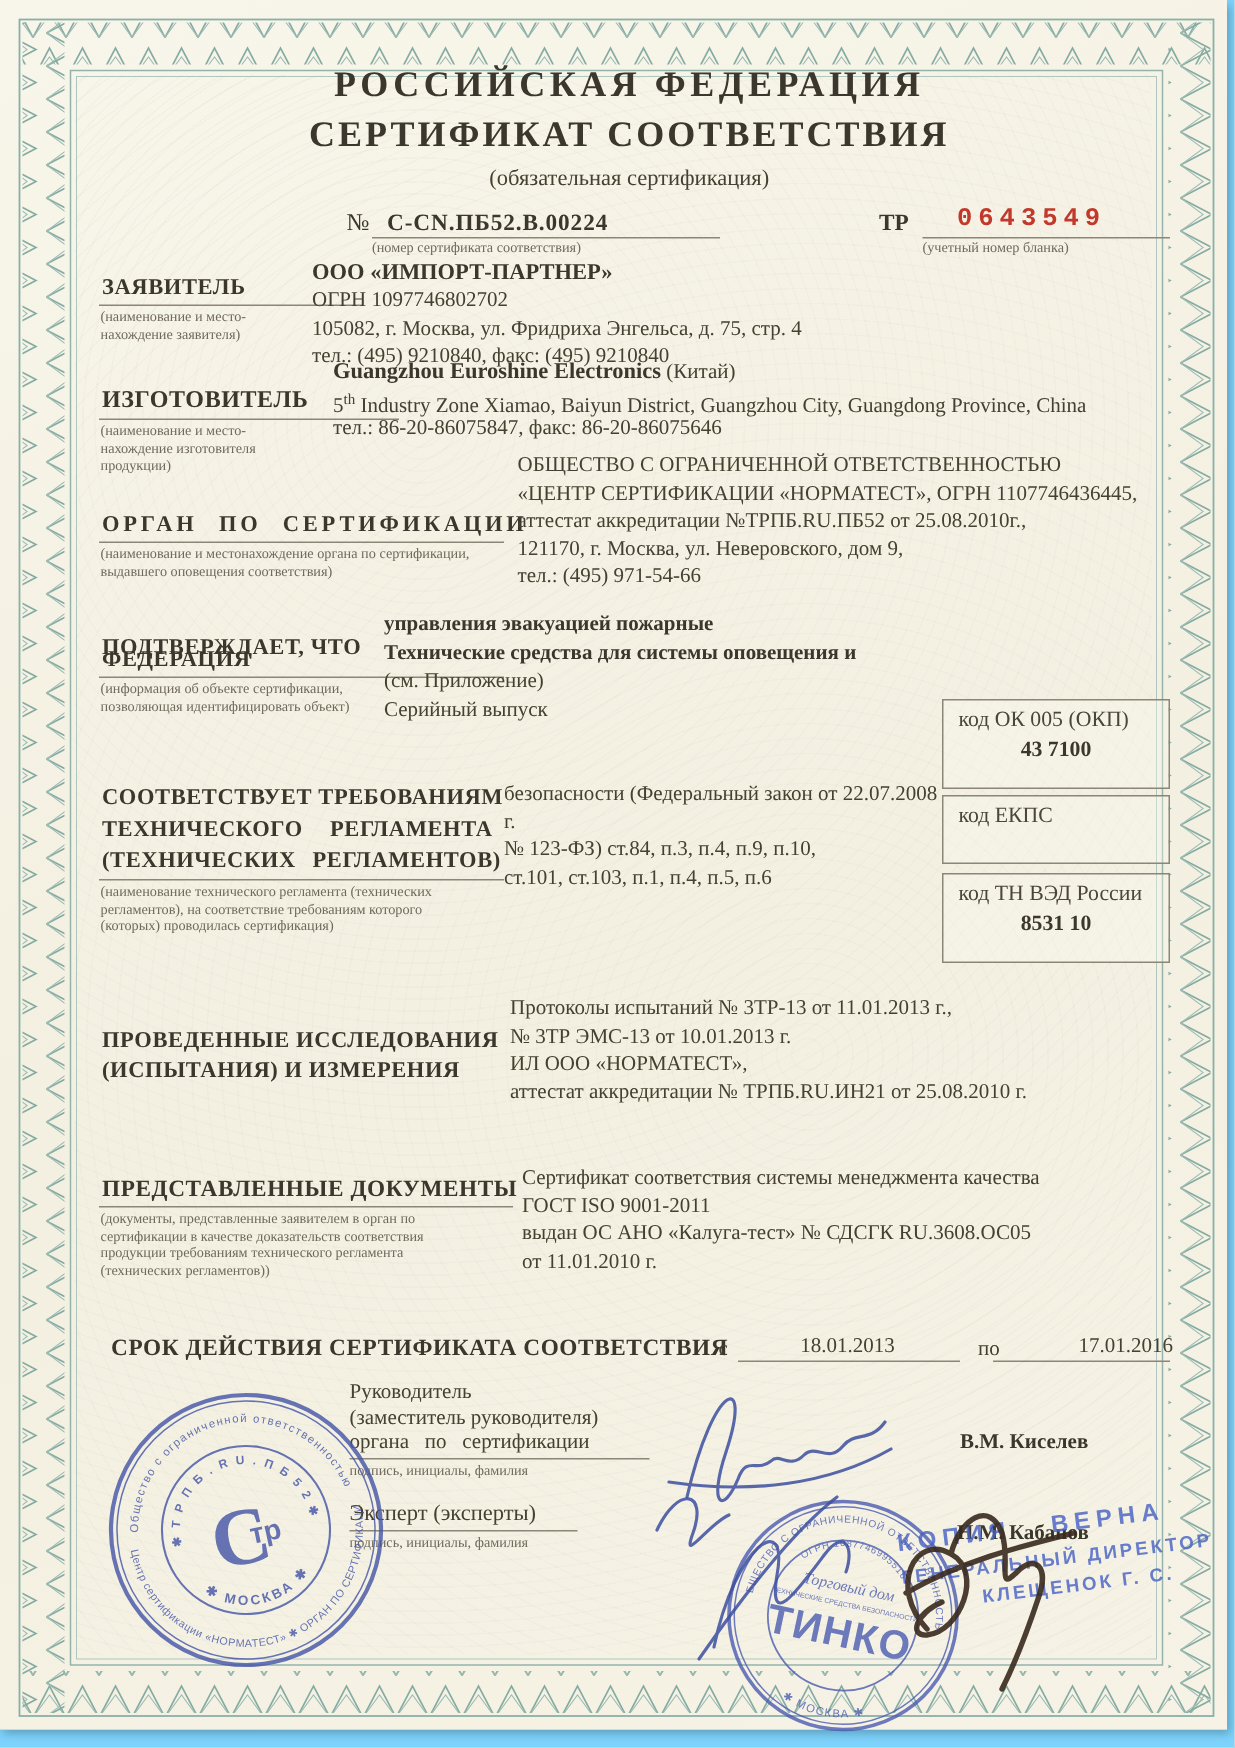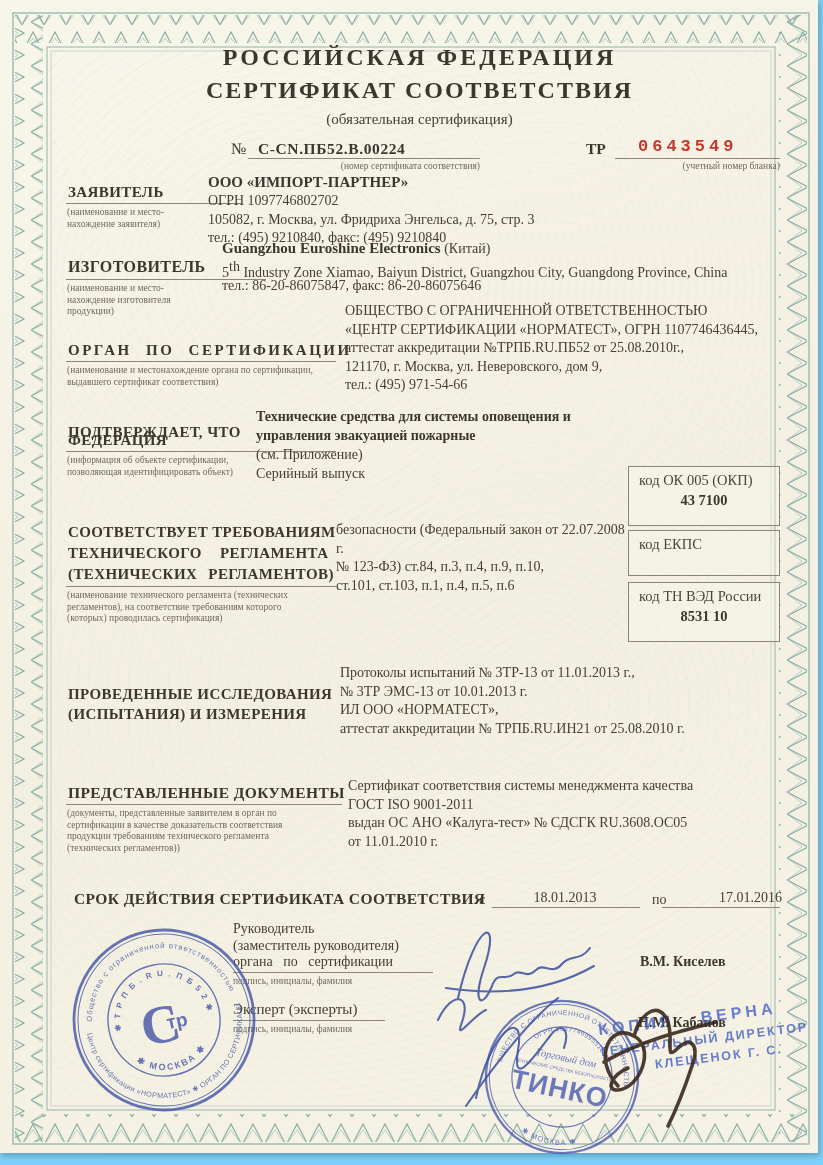--- a/index.html
+++ b/index.html
@@ -12,21 +12,21 @@
     background:
       repeating-radial-gradient(circle at 32% 22%, rgba(150,170,150,.05) 0 1px, transparent 1px 8px),
       repeating-radial-gradient(circle at 68% 62%, rgba(150,170,150,.05) 0 1px, transparent 1px 10px);}
   .abs{position:absolute;}
   .t1{width:823px;text-align:center;font-weight:bold;font-size:24px;letter-spacing:3px;color:#3b372c;}
   .lbl{font-weight:bold;font-size:15px;color:#3b372c;letter-spacing:.4px;}
   .sub{font-size:9.5px;line-height:11.5px;color:#6f6a5b;}
   .txt{font-size:14px;line-height:18.5px;color:#45402f;}
   .b{font-weight:bold;color:#3b372c;}
   .ul{border-bottom:1px solid #8b8677;height:0;}
-  .cap{font-size:9.5px;color:#6f6a5b;text-align:right;font-family:Liberation Serif, serif;}
+  .cap{font-size:9.5px;color:#6f6a5b;text-align:left;font-family:Liberation Serif, serif;}
   .codebox{position:absolute;border:1.2px solid #8b8677;background:rgba(250,248,238,.35);}
   .codebox .cl{font-size:14.5px;color:#4a463a;padding:5px 4px 0 10px;}
   .codebox .cv{font-size:14.5px;font-weight:bold;text-align:center;margin-top:3px;color:#3b372c;}
   .red{color:#c2392b;font-weight:bold;font-size:17px;letter-spacing:4px;font-family:"Liberation Mono","DejaVu Sans Mono",monospace;}
   .copy-stamp{transform:rotate(-7deg);color:rgba(72,98,196,.82);font-family:"Liberation Sans",sans-serif;
               font-weight:bold;text-transform:uppercase;}
   .copy-stamp .c1{font-size:16px;letter-spacing:4px;word-spacing:18px;}
   .copy-stamp .c2{font-size:12.5px;letter-spacing:2px;margin-top:6px;}
   .copy-stamp .c3{font-size:12.5px;letter-spacing:2px;margin-top:5px;margin-left:52px;}
   svg{display:block;}
@@ -73,59 +73,59 @@
 
   <div class="abs lbl" style="top:184px;left:68px;z-index:2">ЗАЯВИТЕЛЬ</div>
   <div class="abs ul" style="top:203px;left:66px;width:176px;z-index:2"></div>
   <div class="abs sub" style="top:207px;left:67px;z-index:2">
     <div>(наименование и место-</div>
     <div>нахождение заявителя)</div>
   </div>
   <div class="abs txt b" style="top:173px;left:208px;font-size:15px;z-index:2">ООО «ИМПОРТ-ПАРТНЕР»</div>
   <div class="abs txt" style="top:192px;left:208px;z-index:2">
     <div>ОГРН 1097746802702</div>
-    <div>105082, г. Москва, ул. Фридриха Энгельса, д. 75, стр. 3</div>
+    <div>105082, г. Москва, ул. Фридриха Энгельса, д. 75, стр. 4</div>
     <div>тел.: (495) 9210840, факс: (495) 9210840</div>
   </div>
 
   <div class="abs txt" style="top:239px;left:222px;z-index:2"><span class="b" style="font-size:15px">Guangzhou Euroshine Electronics</span><span> (Китай)</span></div>
-  <div class="abs txt" style="top:258px;left:222px;z-index:2"><span>5</span><sup style="font-size:14px">th</sup><span> Industry Zone Xiamao, Baiyun District, Guangzhou City, Guangdong Province, China</span></div>
+  <div class="abs txt" style="top:258px;left:222px;z-index:2"><span>5</span><sup style="font-size:10px">th</sup><span> Industry Zone Xiamao, Baiyun District, Guangzhou City, Guangdong Province, China</span></div>
   <div class="abs txt" style="top:277px;left:222px;z-index:2">тел.: 86-20-86075847, факс: 86-20-86075646</div>
   <div class="abs lbl" style="top:258px;left:68px;font-size:16px;z-index:2">ИЗГОТОВИТЕЛЬ</div>
   <div class="abs ul" style="top:279px;left:66px;width:200px;z-index:2"></div>
   <div class="abs sub" style="top:283px;left:67px;z-index:2">
     <div>(наименование и место-</div>
     <div>нахождение изготовителя</div>
     <div>продукции)</div>
   </div>
 
   <div class="abs lbl" style="top:342px;left:68px;letter-spacing:2.5px;word-spacing:8px;z-index:2">ОРГАН ПО СЕРТИФИКАЦИИ</div>
   <div class="abs ul" style="top:361px;left:66px;width:270px;z-index:2"></div>
   <div class="abs sub" style="top:365px;left:67px;z-index:2">
     <div>(наименование и местонахождение органа по сертификации,</div>
-    <div>выдавшего сертификат соответствия)</div>
+    <div>выдавшего оповещения соответствия)</div>
   </div>
   <div class="abs txt" style="top:302px;left:345px;z-index:2">
     <div>ОБЩЕСТВО С ОГРАНИЧЕННОЙ ОТВЕТСТВЕННОСТЬЮ</div>
     <div>«ЦЕНТР СЕРТИФИКАЦИИ «НОРМАТЕСТ», ОГРН 1107746436445,</div>
     <div>аттестат аккредитации №ТРПБ.RU.ПБ52 от 25.08.2010г.,</div>
     <div>121170, г. Москва, ул. Неверовского, дом 9,</div>
     <div>тел.: (495) 971-54-66</div>
   </div>
 
   <div class="abs lbl" style="top:424px;left:68px;z-index:2">ПОДТВЕРЖДАЕТ, ЧТО</div>
   <div class="abs lbl" style="top:432px;left:68px;z-index:2">ФЕДЕРАЦИЯ</div>
   <div class="abs ul" style="top:451px;left:66px;width:270px;z-index:2"></div>
   <div class="abs sub" style="top:455px;left:67px;z-index:2">
     <div>(информация об объекте сертификации,</div>
     <div>позволяющая идентифицировать объект)</div>
   </div>
   <div class="abs txt b" style="top:408px;left:256px;z-index:2">
+    <div>управления эвакуацией пожарные</div>
     <div>Технические средства для системы оповещения и</div>
-    <div>управления эвакуацией пожарные</div>
   </div>
   <div class="abs txt" style="top:446px;left:256px;z-index:2">
     <div>(см. Приложение)</div>
     <div>Серийный выпуск</div>
   </div>
 
   <div class="codebox" style="left:628px;top:466px;width:150px;height:58px;z-index:2">
     <div class="cl">код ОК 005 (ОКП)</div>
     <div class="cv">43 7100</div>
   </div>

